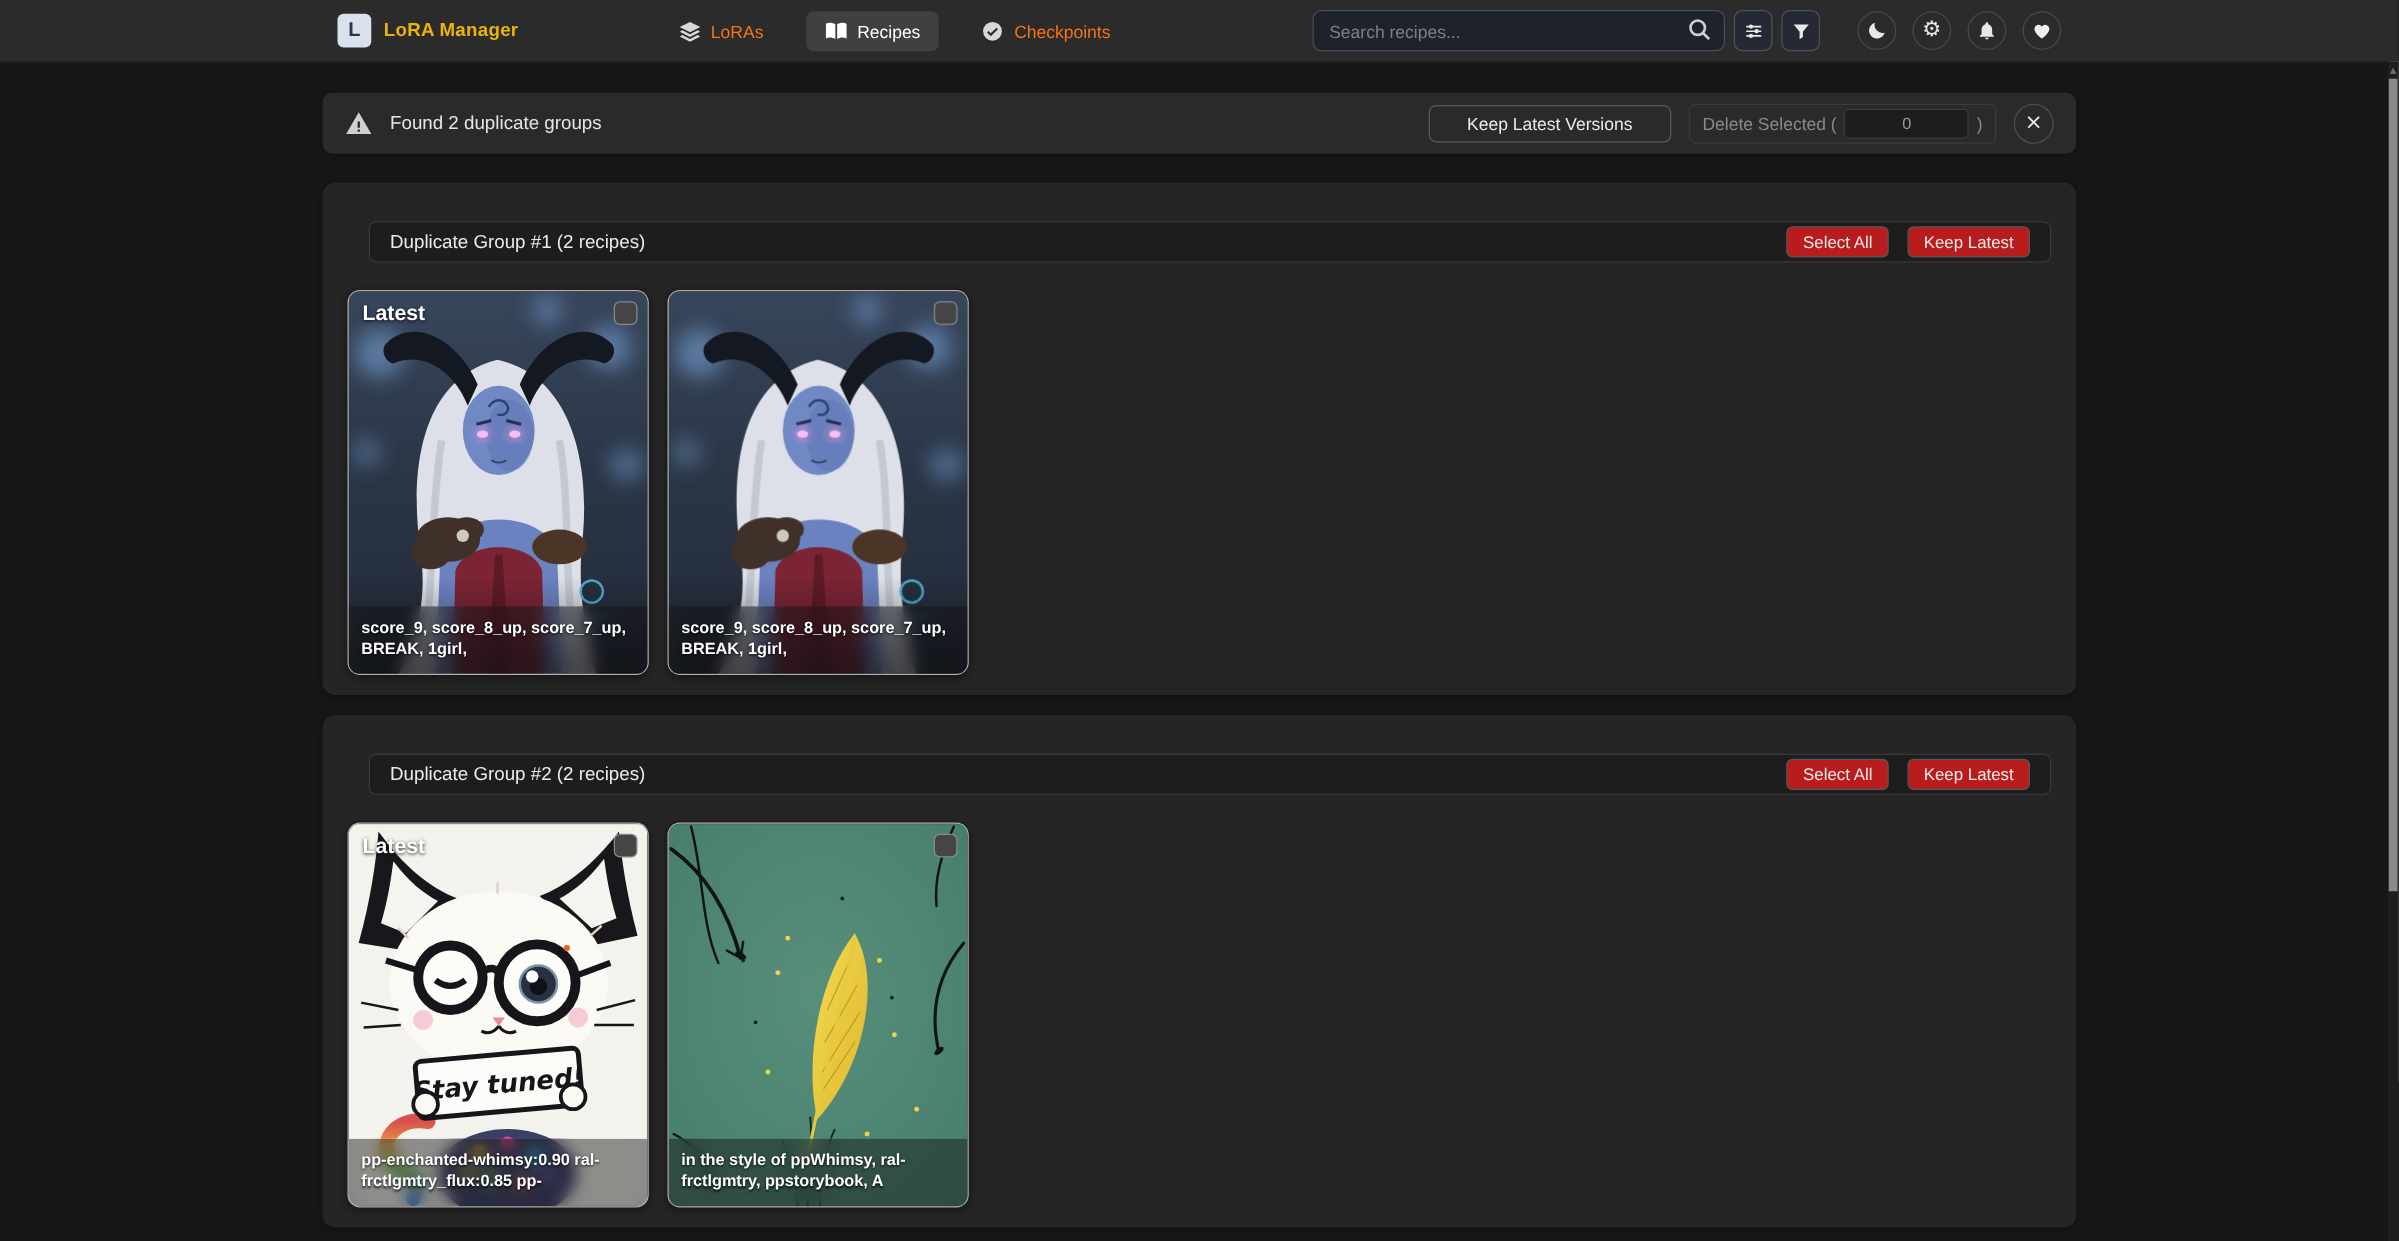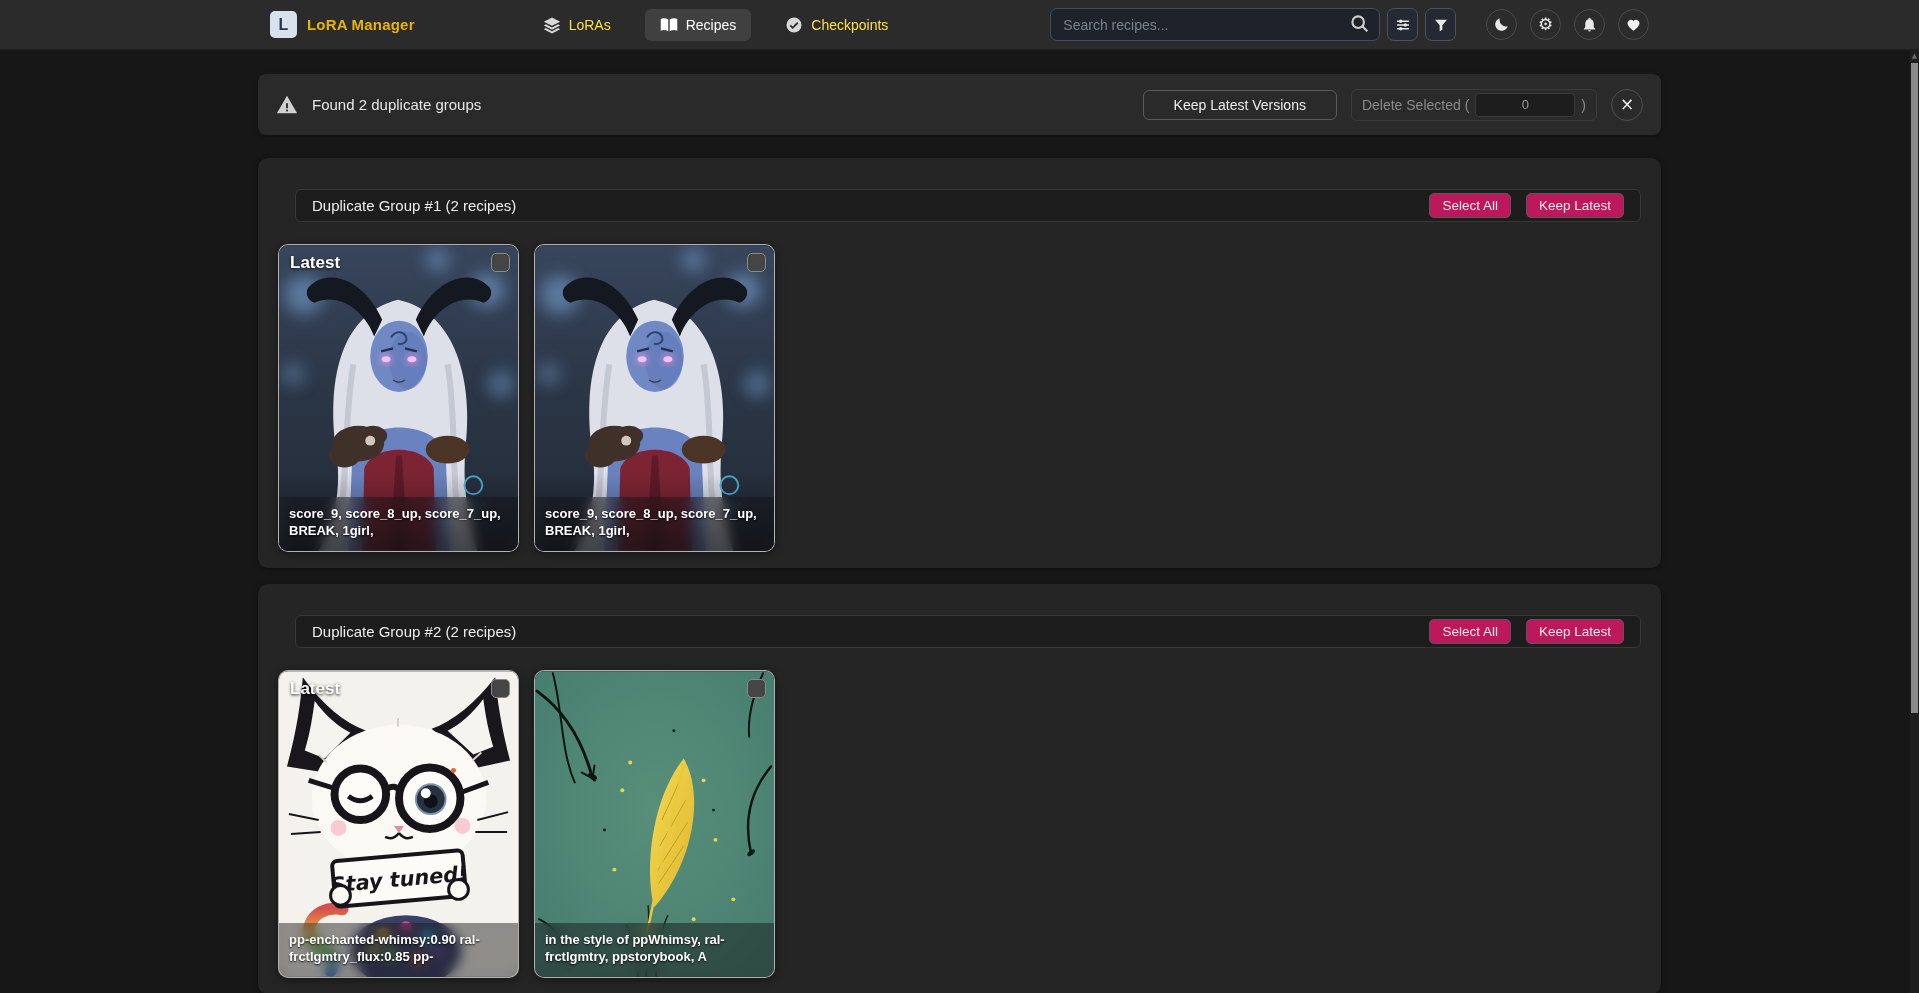--- a/index.html
+++ b/index.html
@@ -8,21 +8,21 @@
   .glyph { font-family:"DejaVu Sans", sans-serif; }
 
   
   .navbar { height:49px; background:#2b2b2b; box-shadow:0 1px 0 #1f1f1f; position:relative; z-index:5; }
   .nav-inner { width:1403px; height:100%; margin:0 auto; display:flex; align-items:center; padding:0 12px; }
   .brand { display:flex; align-items:center; gap:10px; }
   .logo { width:27px; height:27px; border-radius:5px; background:#d9e2ec; color:#27364e;
     font-weight:bold; font-size:16px; display:flex; align-items:center; justify-content:center; }
   .brand-title { font-size:15px; font-weight:bold; color:#eab308; letter-spacing:.2px; }
   .nav-tabs { display:flex; align-items:center; gap:24px; margin-left:118px; }
-  .tab { display:flex; align-items:center; gap:8px; color:#fde047; font-size:14px; padding:7px 10px;
+  .tab { display:flex; align-items:center; gap:8px; color:#f97316; font-size:14px; padding:7px 10px;
     border-radius:6px; cursor:pointer; white-space:nowrap; }
   .tab.active { background:#404040; color:#fff; padding:7px 15px; }
   .tab svg { flex:0 0 auto; }
   .search-wrap { position:relative; margin-left:152px; width:330px; }
   .search-input { width:100%; height:33px; background:#1e232b; border:1px solid #454d59; border-radius:7px;
     color:#cfd3da; font-size:14px; padding:0 38px 0 12px; outline:none; font-family:inherit; }
   .search-input::placeholder { color:#79818c; }
   .search-icon { position:absolute; right:9px; top:5px; }
   .sq-btn { width:31px; height:33px; margin-left:7px; background:#242933; border:1px solid #4a5260;
     border-radius:7px; display:flex; align-items:center; justify-content:center; cursor:pointer; }
@@ -31,41 +31,41 @@
     display:flex; align-items:center; justify-content:center; cursor:pointer; color:#e8e8e8; }
   .circle-btn .glyph { font-size:17px; line-height:1; color:#e8e8e8; }
 
   
   .content { width:1403px; margin:0 auto; }
   .toolbar { margin-top:20px; display:flex; gap:36px; padding-left:3px; }
   .btn { display:flex; align-items:center; gap:8px; height:32px; padding:0 14px; background:#2e2e2e;
     border:1px solid #5a5a5a; border-radius:5px; color:#f0f0f0; font-size:14.5px; cursor:pointer;
     font-family:inherit; white-space:nowrap; }
 
-  .alert { margin-top:25px; height:61px; background:#2a2a2a; border-radius:8px; display:flex;
+  .alert { margin-top:25px; height:49px; background:#2a2a2a; border-radius:8px; display:flex;
     align-items:center; padding:0 18px; box-shadow:0 1px 4px rgba(0,0,0,.35); }
   .alert-msg { display:flex; align-items:center; gap:14px; font-size:15px; color:#e6e6e6; }
   .alert-right { margin-left:auto; display:flex; align-items:center; gap:14px; }
   .btn-outline { height:30px; padding:0 30px; background:transparent; border:1px solid #5a5a5a;
     border-radius:6px; color:#ececec; font-size:14px; cursor:pointer; font-family:inherit; }
   .delete-box { height:32px; display:flex; align-items:center; gap:6px; border:1px solid #3c3c3c;
     border-radius:6px; padding:0 10px; color:#8a8a8a; font-size:14px; }
   .delete-input { width:100px; height:24px; background:#1d1d1d; border:1px solid #3a3a3a; border-radius:4px;
     color:#9a9a9a; text-align:center; font-size:13px; outline:none; font-family:inherit; }
   .close-btn { width:32px; height:32px; border-radius:50%; border:1px solid #4e4e4e; background:transparent;
     color:#ececec; font-size:17px; line-height:1; cursor:pointer; display:flex; align-items:center; justify-content:center; }
 
   .group-panel { margin-top:23px; background:#252525; border-radius:10px; padding:31px 20px 16px;
     box-shadow:0 1px 5px rgba(0,0,0,.35); }
   .group-panel + .group-panel { margin-top:16px; }
   .group-header { height:33px; background:#1d1d1d; border:1px solid #383838; border-radius:6px;
     display:flex; align-items:center; padding:0 16px;margin-left:17px; }
   .group-title { font-size:15px; color:#ececec; }
   .group-actions { margin-left:auto; display:flex; gap:15px; }
-  .small-btn { height:25px; padding:0 12px; background:#be185d; border:1px solid #585858; border-radius:5px;
+  .small-btn { height:25px; padding:0 12px; background:#b91c1c; border:1px solid #585858; border-radius:5px;
     color:#ececec; font-size:13.5px; cursor:pointer; font-family:inherit; }
 
   .cards { margin-top:22px; display:flex; gap:15px; }
   .card { position:relative; width:241px; height:308px; border-radius:10px; overflow:hidden;
     border:1px solid rgba(255,255,255,.65); box-shadow:0 2px 8px rgba(0,0,0,.45); cursor:pointer;
     flex:0 0 auto; background:#222; }
   .card svg.art { position:absolute; inset:0; width:100%; height:100%; display:block; }
   .badge { position:absolute; top:8px; left:11px; color:#fff; font-weight:bold; font-size:17px;
     text-shadow:0 1px 3px rgba(0,0,0,.85); z-index:2; }
   .checkbox { position:absolute; top:8px; right:8px; width:19px; height:19px; background:#454545;

